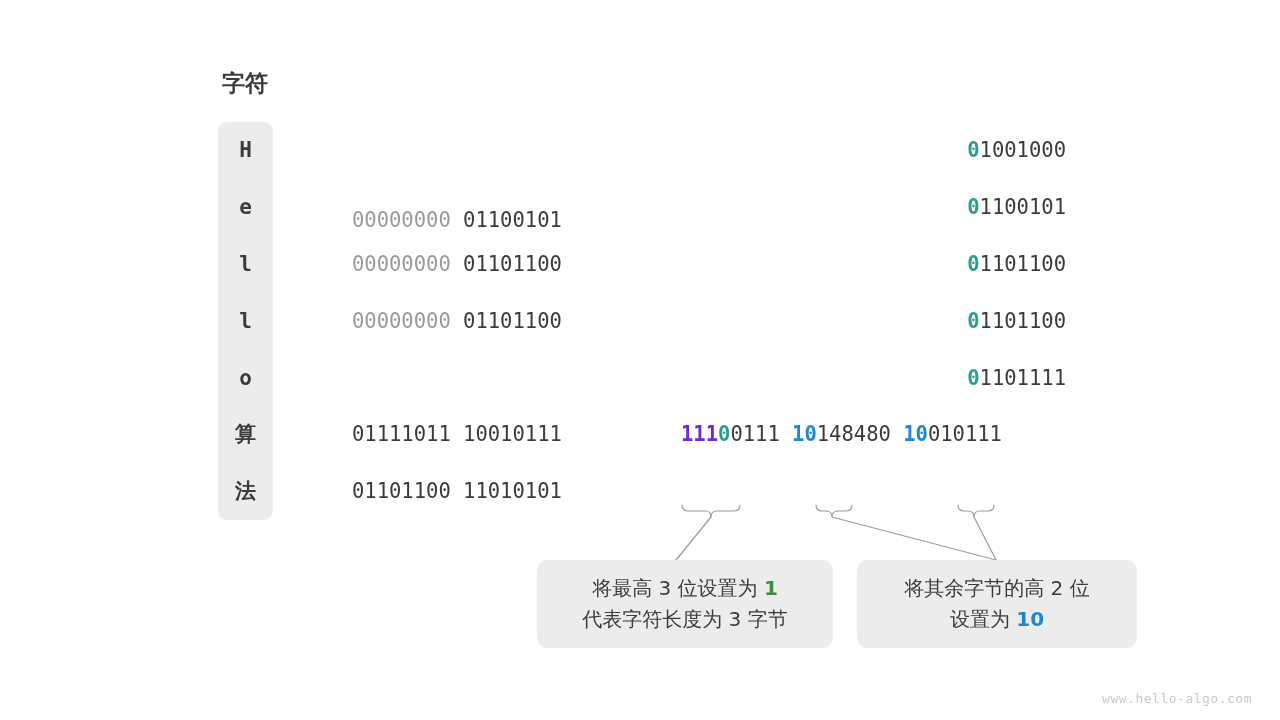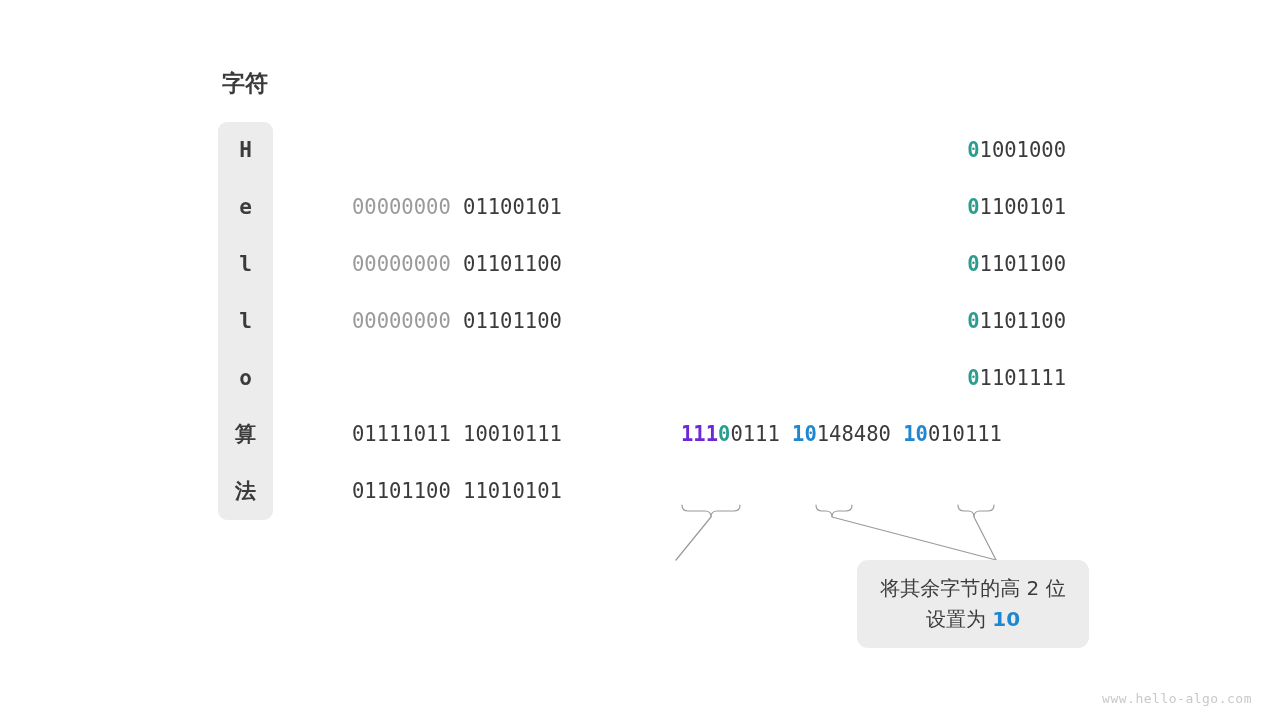--- a/index.html
+++ b/index.html
@@ -104,21 +104,21 @@
     flex-direction: column;
     align-items: center;
     justify-content: center;
     text-align: center;
     font-family: "DejaVu Sans", "Liberation Sans", sans-serif;
     font-size: 20px;
     color: #3b3b3b;
     line-height: 1.55;
   }
   #callout-left  { left: 537px; top: 560px; width: 296px; height: 88px; }
-  #callout-right { left: 857px; top: 560px; width: 232px; height: 88px; }
+  #callout-right { left: 857px; top: 560px; width: 280px; height: 88px; }
   .callout .line { white-space: pre; }
   .callout .hl-green { color: #3d8b40; font-weight: bold; }
   .callout .hl-blue  { color: #1f87d0; font-weight: bold; }
 
   
   #watermark {
     position: absolute;
     right: 28px;
     bottom: 14px;
     font-family: "DejaVu Sans Mono", "Liberation Mono", monospace;
@@ -137,21 +137,21 @@
   <div class="char-panel"></div>
 
   <div class="char-cell" style="top:136px">H</div>
   <div class="char-cell" style="top:193px">e</div>
   <div class="char-cell" style="top:250px">l</div>
   <div class="char-cell" style="top:307px">l</div>
   <div class="char-cell" style="top:364px">o</div>
   <div class="char-cell cjk" style="top:420px">算</div>
   <div class="char-cell cjk" style="top:477px">法</div>
 
-  <div class="bin uni" style="top:193px"><span class="dim">00000000 </span><span class="dark">01100101</span></div>
+  <div class="bin uni" style="top:206px"><span class="dim">00000000 </span><span class="dark">01100101</span></div>
   <div class="bin uni" style="top:250px"><span class="dim">00000000 </span><span class="dark">01101100</span></div>
   <div class="bin uni" style="top:307px"><span class="dim">00000000 </span><span class="dark">01101100</span></div>
   <div class="bin uni" style="top:420px"><span class="dark">01111011 </span><span class="dark">10010111</span></div>
   <div class="bin uni" style="top:477px"><span class="dark">01101100 </span><span class="dark">11010101</span></div>
 
   <div class="bin utf utf-right" style="top:136px"><span class="teal">0</span><span class="dark">1001000</span></div>
   <div class="bin utf utf-right" style="top:193px"><span class="teal">0</span><span class="dark">1100101</span></div>
   <div class="bin utf utf-right" style="top:250px"><span class="teal">0</span><span class="dark">1101100</span></div>
   <div class="bin utf utf-right" style="top:307px"><span class="teal">0</span><span class="dark">1101100</span></div>
   <div class="bin utf utf-right" style="top:364px"><span class="teal">0</span><span class="dark">1101111</span></div>
@@ -168,20 +168,24 @@
 
       <path d="M816,505 q0,6 6,6 L826,511 q6,0 6,6 q0,-6 6,-6 L846,511 q6,0 6,-6"></path>
 
       <path d="M958,505 q0,6 6,6 L968,511 q6,0 6,6 q0,-6 6,-6 L988,511 q6,0 6,-6"></path>
 
       <path d="M832,517 L996,560"></path>
       <path d="M974,517 L996,560"></path>
     </g>
   </svg>
 
+  <div class="callout" id="callout-left">
+    <div class="line"><span>将最高 3 位设置为 </span><span class="hl-green">1</span></div>
+    <div class="line">代表字符长度为 3 字节</div>
+  </div>
 
   <div class="callout" id="callout-right">
     <div class="line">将其余字节的高 2 位</div>
     <div class="line"><span>设置为 </span><span class="hl-blue">10</span></div>
   </div>
 
   <div id="watermark">www.hello-algo.com</div>
 
 </div>
 

